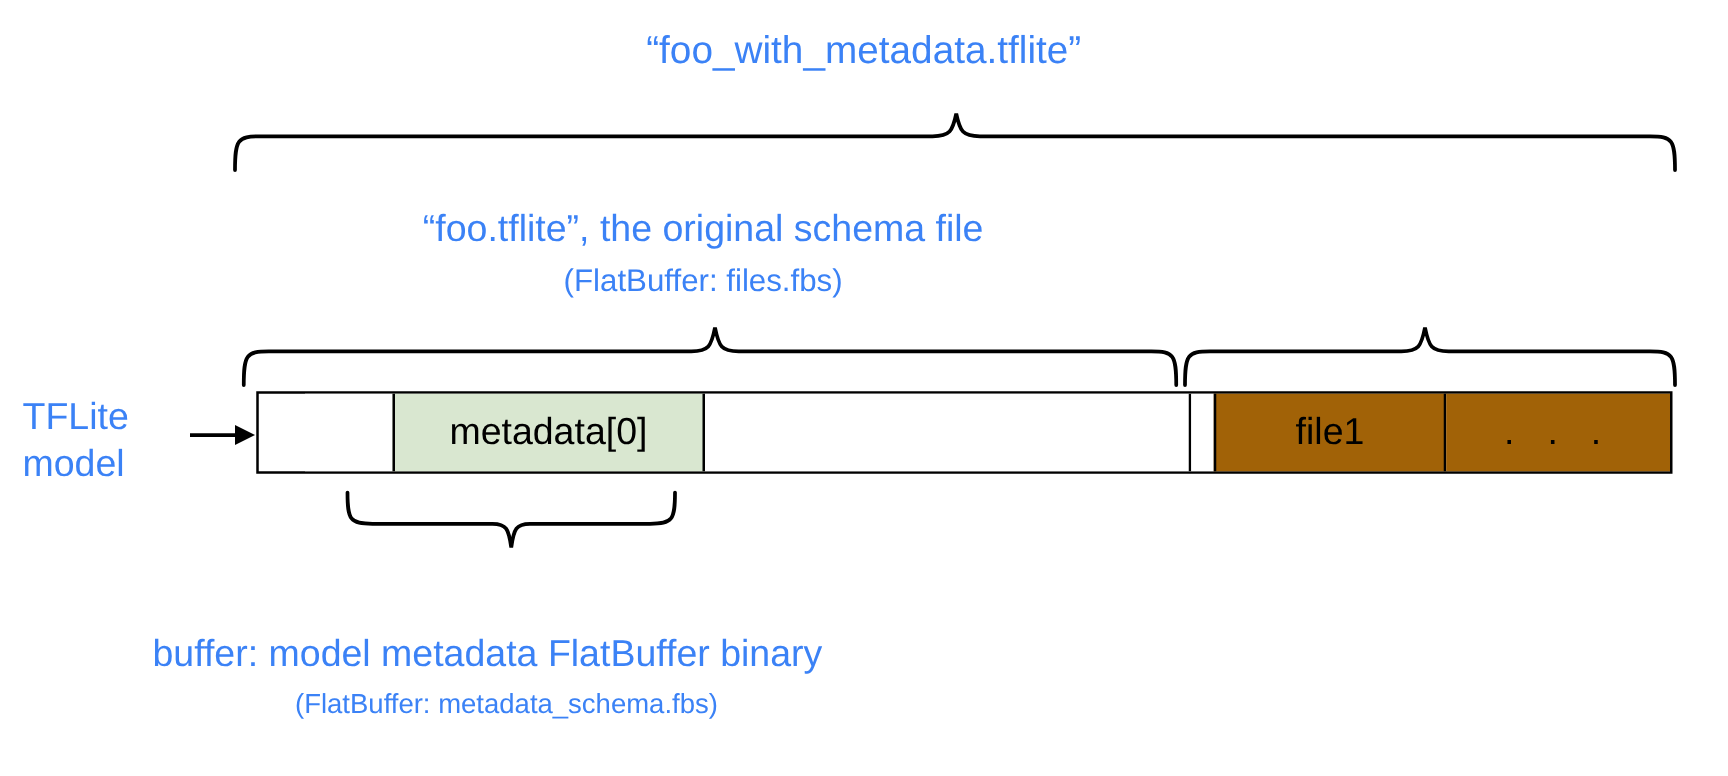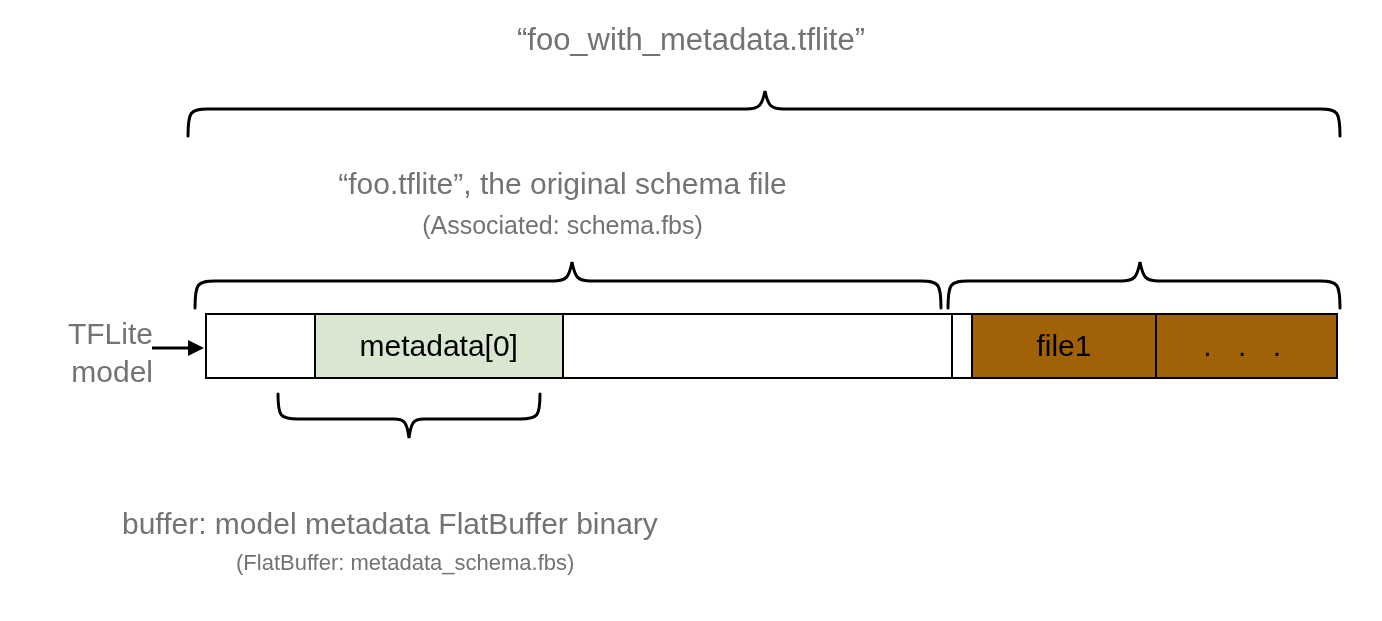--- a/index.html
+++ b/index.html
@@ -15,21 +15,21 @@
     position: relative;
     width: 1382px;
     height: 621px;
     background: #ffffff;
     overflow: hidden;
   }
   .abs { position: absolute; }
   .txt {
     white-space: pre;
     line-height: 1.06;
-    color: #737373;
+    color: #3b82f6;
   }
   .center { text-align: center; }
 
   
   #title-text {
     left: 0; top: 24px; width: 1382px;
     font-size: 31px;
   }
 
   
@@ -47,21 +47,21 @@
   #zip-label {
     left: 948px; top: 176px; width: 392px;
     font-size: 30px;
   }
 
   
   #left-caption {
     left: 18px; top: 315px; width: 135px;
     font-size: 30px;
     line-height: 1.27;
-    text-align: right;
+    text-align: left;
   }
 
   
   #bar {
     left: 205px; top: 313px;
     width: 1133px; height: 66px;
     box-sizing: border-box;
     border: 2px solid #000;
     display: flex;
     background: #ffffff;
@@ -104,21 +104,21 @@
   <div class="abs txt center" id="title-text">“foo_with_metadata.tflite”</div>
 
   <div class="abs" style="left:186px; top:88px; width:1156px; height:50px;">
     <svg class="brace-svg" width="1156" height="50" viewBox="0 0 1156 50" fill="none" stroke="#000" stroke-width="3" stroke-linecap="round">
       <path d="M2,48 C2,24 4,21 22,21 L560,21 C574,21 576,17 579,3
                C582,17 584,21 598,21 L1134,21 C1152,21 1154,24 1154,48"></path>
     </svg>
   </div>
 
   <div class="abs txt center" id="model-label-main">“foo.tflite”, the original schema file</div>
-  <div class="abs txt center" id="model-label-sub">(Associated: schema.fbs)</div>
+  <div class="abs txt center" id="model-label-sub">(FlatBuffer: files.fbs)</div>
 
 
   <div class="abs" style="left:193px; top:258px; width:750px; height:52px;">
     <svg class="brace-svg" width="750" height="52" viewBox="0 0 750 52" fill="none" stroke="#000" stroke-width="3" stroke-linecap="round">
       <path d="M2,50 C2,26 4,23 22,23 L360,23 C374,23 376,19 379,4
                C382,19 384,23 398,23 L728,23 C746,23 748,26 748,50"></path>
     </svg>
   </div>
 
   <div class="abs" style="left:946px; top:258px; width:396px; height:52px;">

